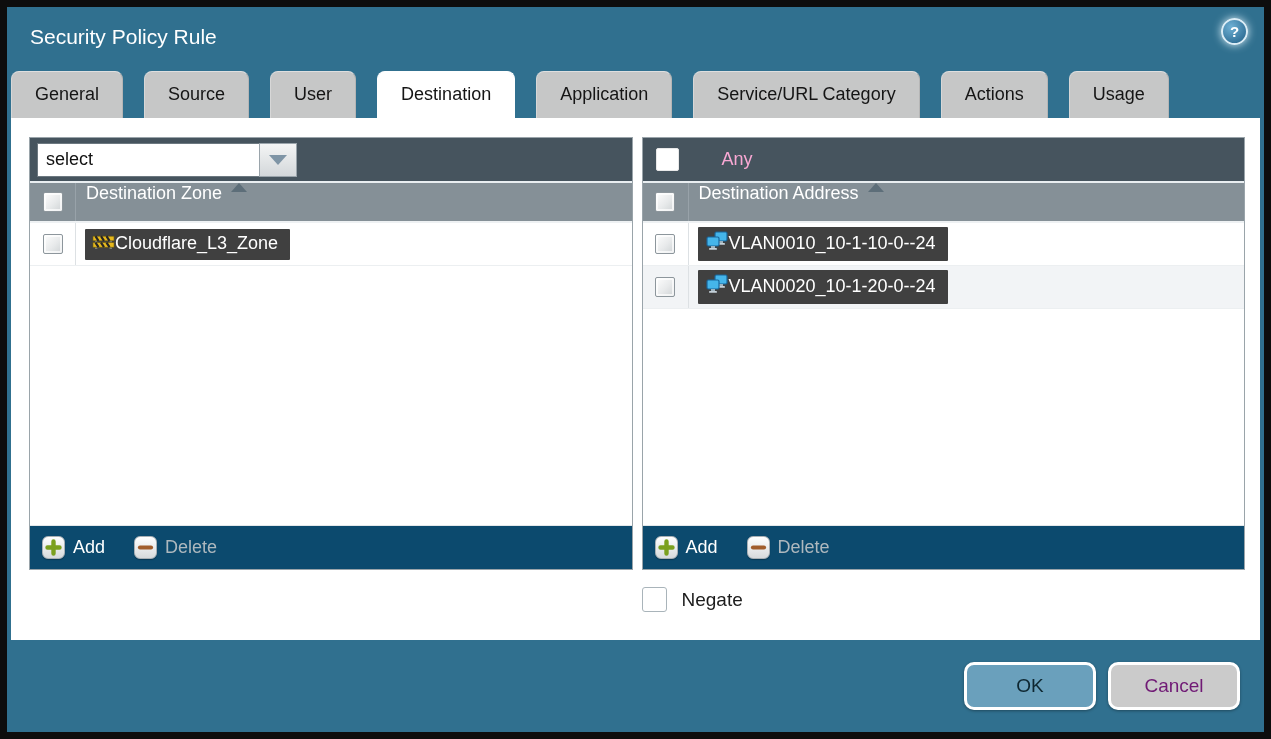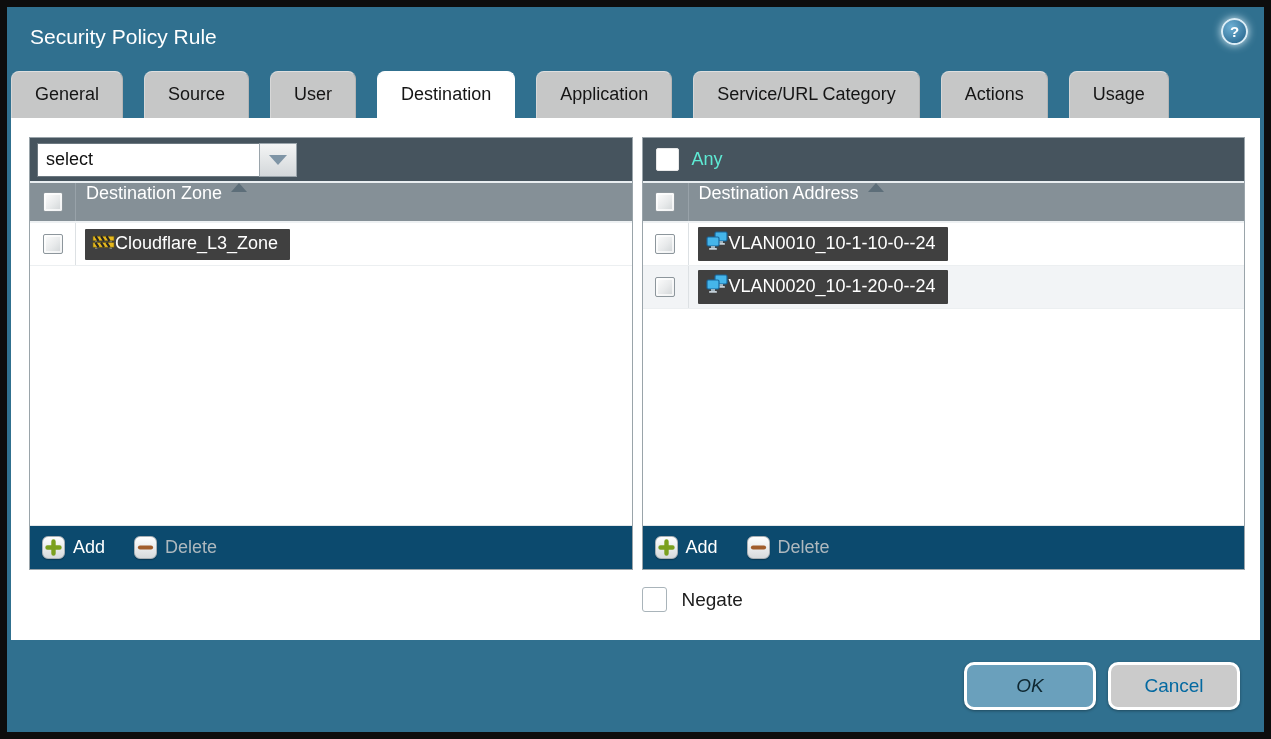--- a/index.html
+++ b/index.html
@@ -46,21 +46,21 @@
   .combo-btn { width:38px; height:34px; background:linear-gradient(#f4f5f5,#d3d7da);
                border:1px solid #9aa4ab; display:flex; align-items:center;
                justify-content:center; cursor:pointer; }
   .tri-down { width:0; height:0; border-left:9px solid transparent;
               border-right:9px solid transparent; border-top:10px solid #7f95a6; }
 
   
   .any-wrap { display:flex; align-items:center; gap:13px; padding-left:6px; }
   .cb-any { width:23px; height:23px; background:#ffffff; border:1px solid #e8e8e8;
             border-radius:2px; cursor:pointer; }
-  .any-label { color:#5eead4; font-size:18px; }
+  .any-label { color:#f9a8d4; font-size:18px;margin-left:30px; }
 
   
   .col-header { height:40px; background:#859097; display:flex; 
                 border-bottom:2px solid #eef1f3; flex:0 0 auto; }
   .cb-cell { width:46px; display:flex; align-items:center; justify-content:center;
              align-self:stretch; border-right:1px solid #98a2a9; }
   .cb3d { width:20px; height:20px; border:1px solid #8d969c; border-radius:2px;
           background:linear-gradient(135deg,#fefefe 0%,#e8eaeb 55%,#cfd3d5 100%);
           box-shadow:inset 0 0 0 2px rgba(255,255,255,.7); cursor:pointer; }
   .col-title { color:#ffffff; font-size:18px; margin-left:10px; }
@@ -99,22 +99,22 @@
                border-radius:3px; cursor:pointer; }
   .negate-label { font-size:19px; color:#1c1c1c; }
 
   
   .dlg-footer { position:absolute; left:0; right:0; bottom:0; height:92px;
                 background:#30708f; display:flex; align-items:center;
                 justify-content:flex-end; gap:12px; padding-right:24px; }
   .btn { width:132px; height:48px; border-radius:10px; border:3px solid #ffffff;
          font-size:19px; font-family:"Liberation Sans", sans-serif; cursor:pointer;
          box-shadow:0 1px 3px rgba(0,0,0,.35); }
-  .btn-ok { background:#6aa0bc; color:#0e2731;font-style:italic; }
-  .btn-cancel { background:#cbcbcb; color:#0369a1; }
+  .btn-ok { background:#6aa0bc; color:#0e2731; }
+  .btn-cancel { background:#cbcbcb; color:#701a75; }
 </style>
 </head>
 <body>
 
 <div class="window">
 
   <div class="titlebar">
     <div class="title">Security Policy Rule</div>
     <div class="help-icon">?</div>
   </div>

